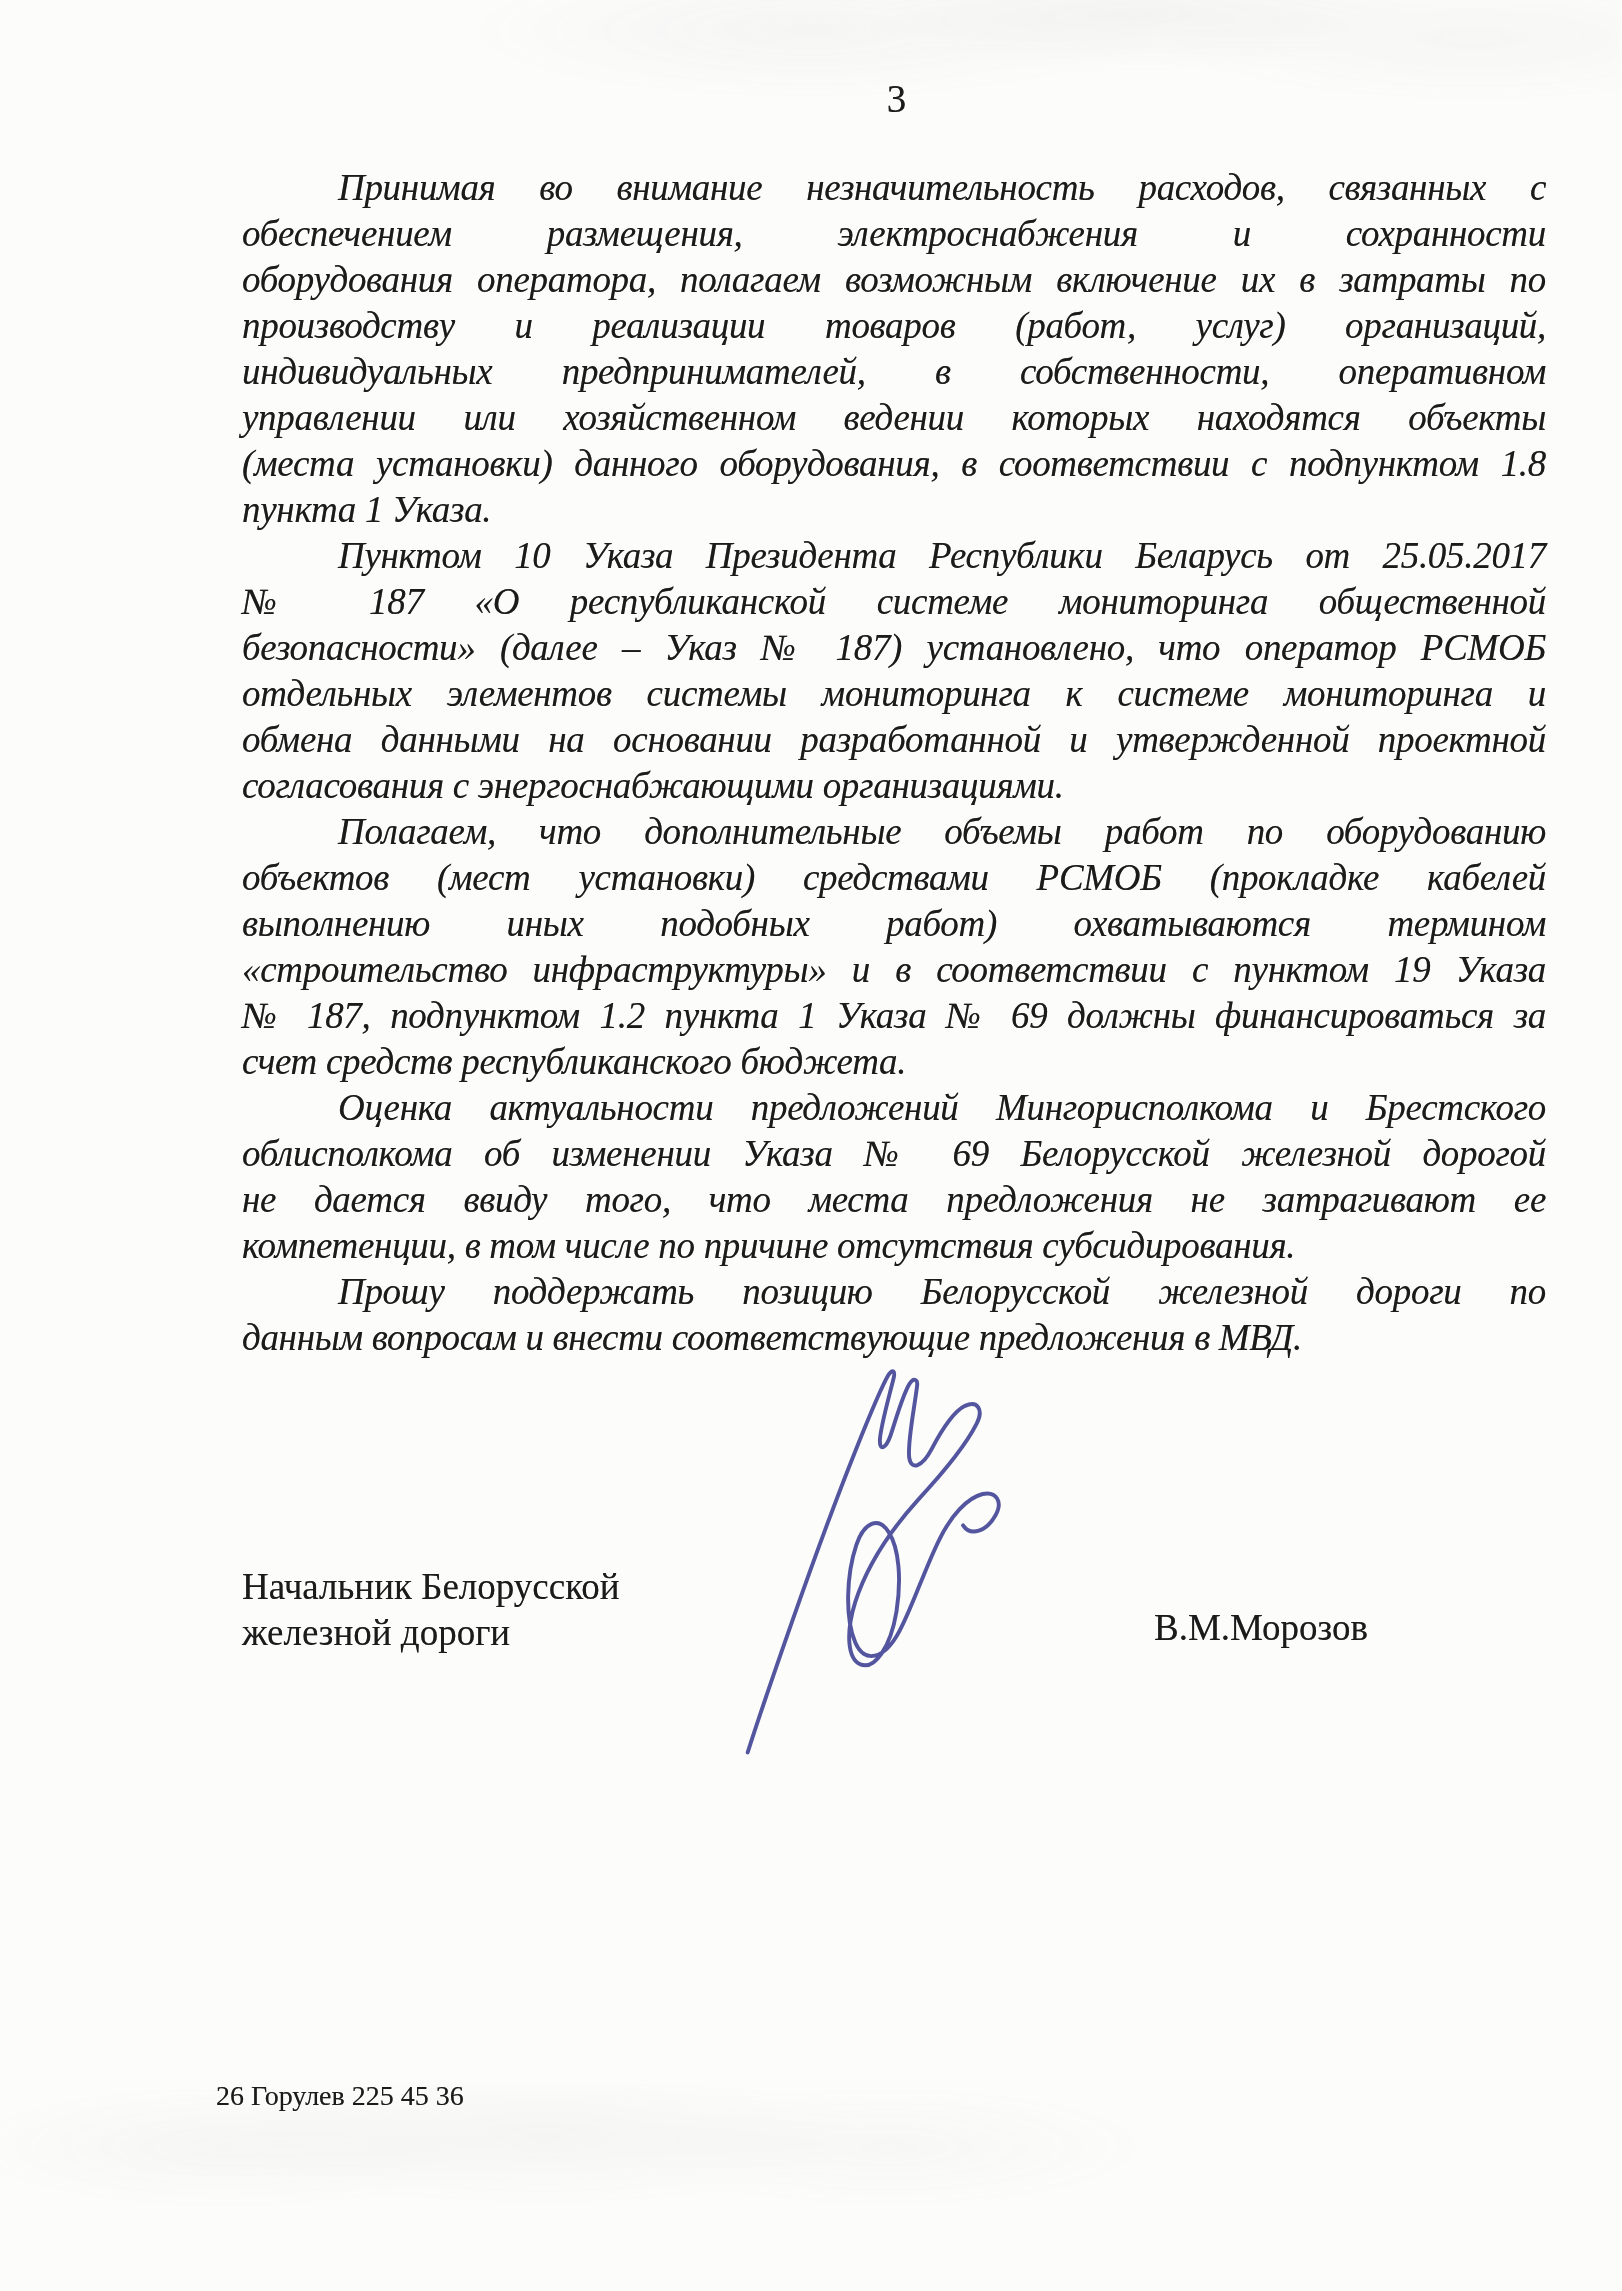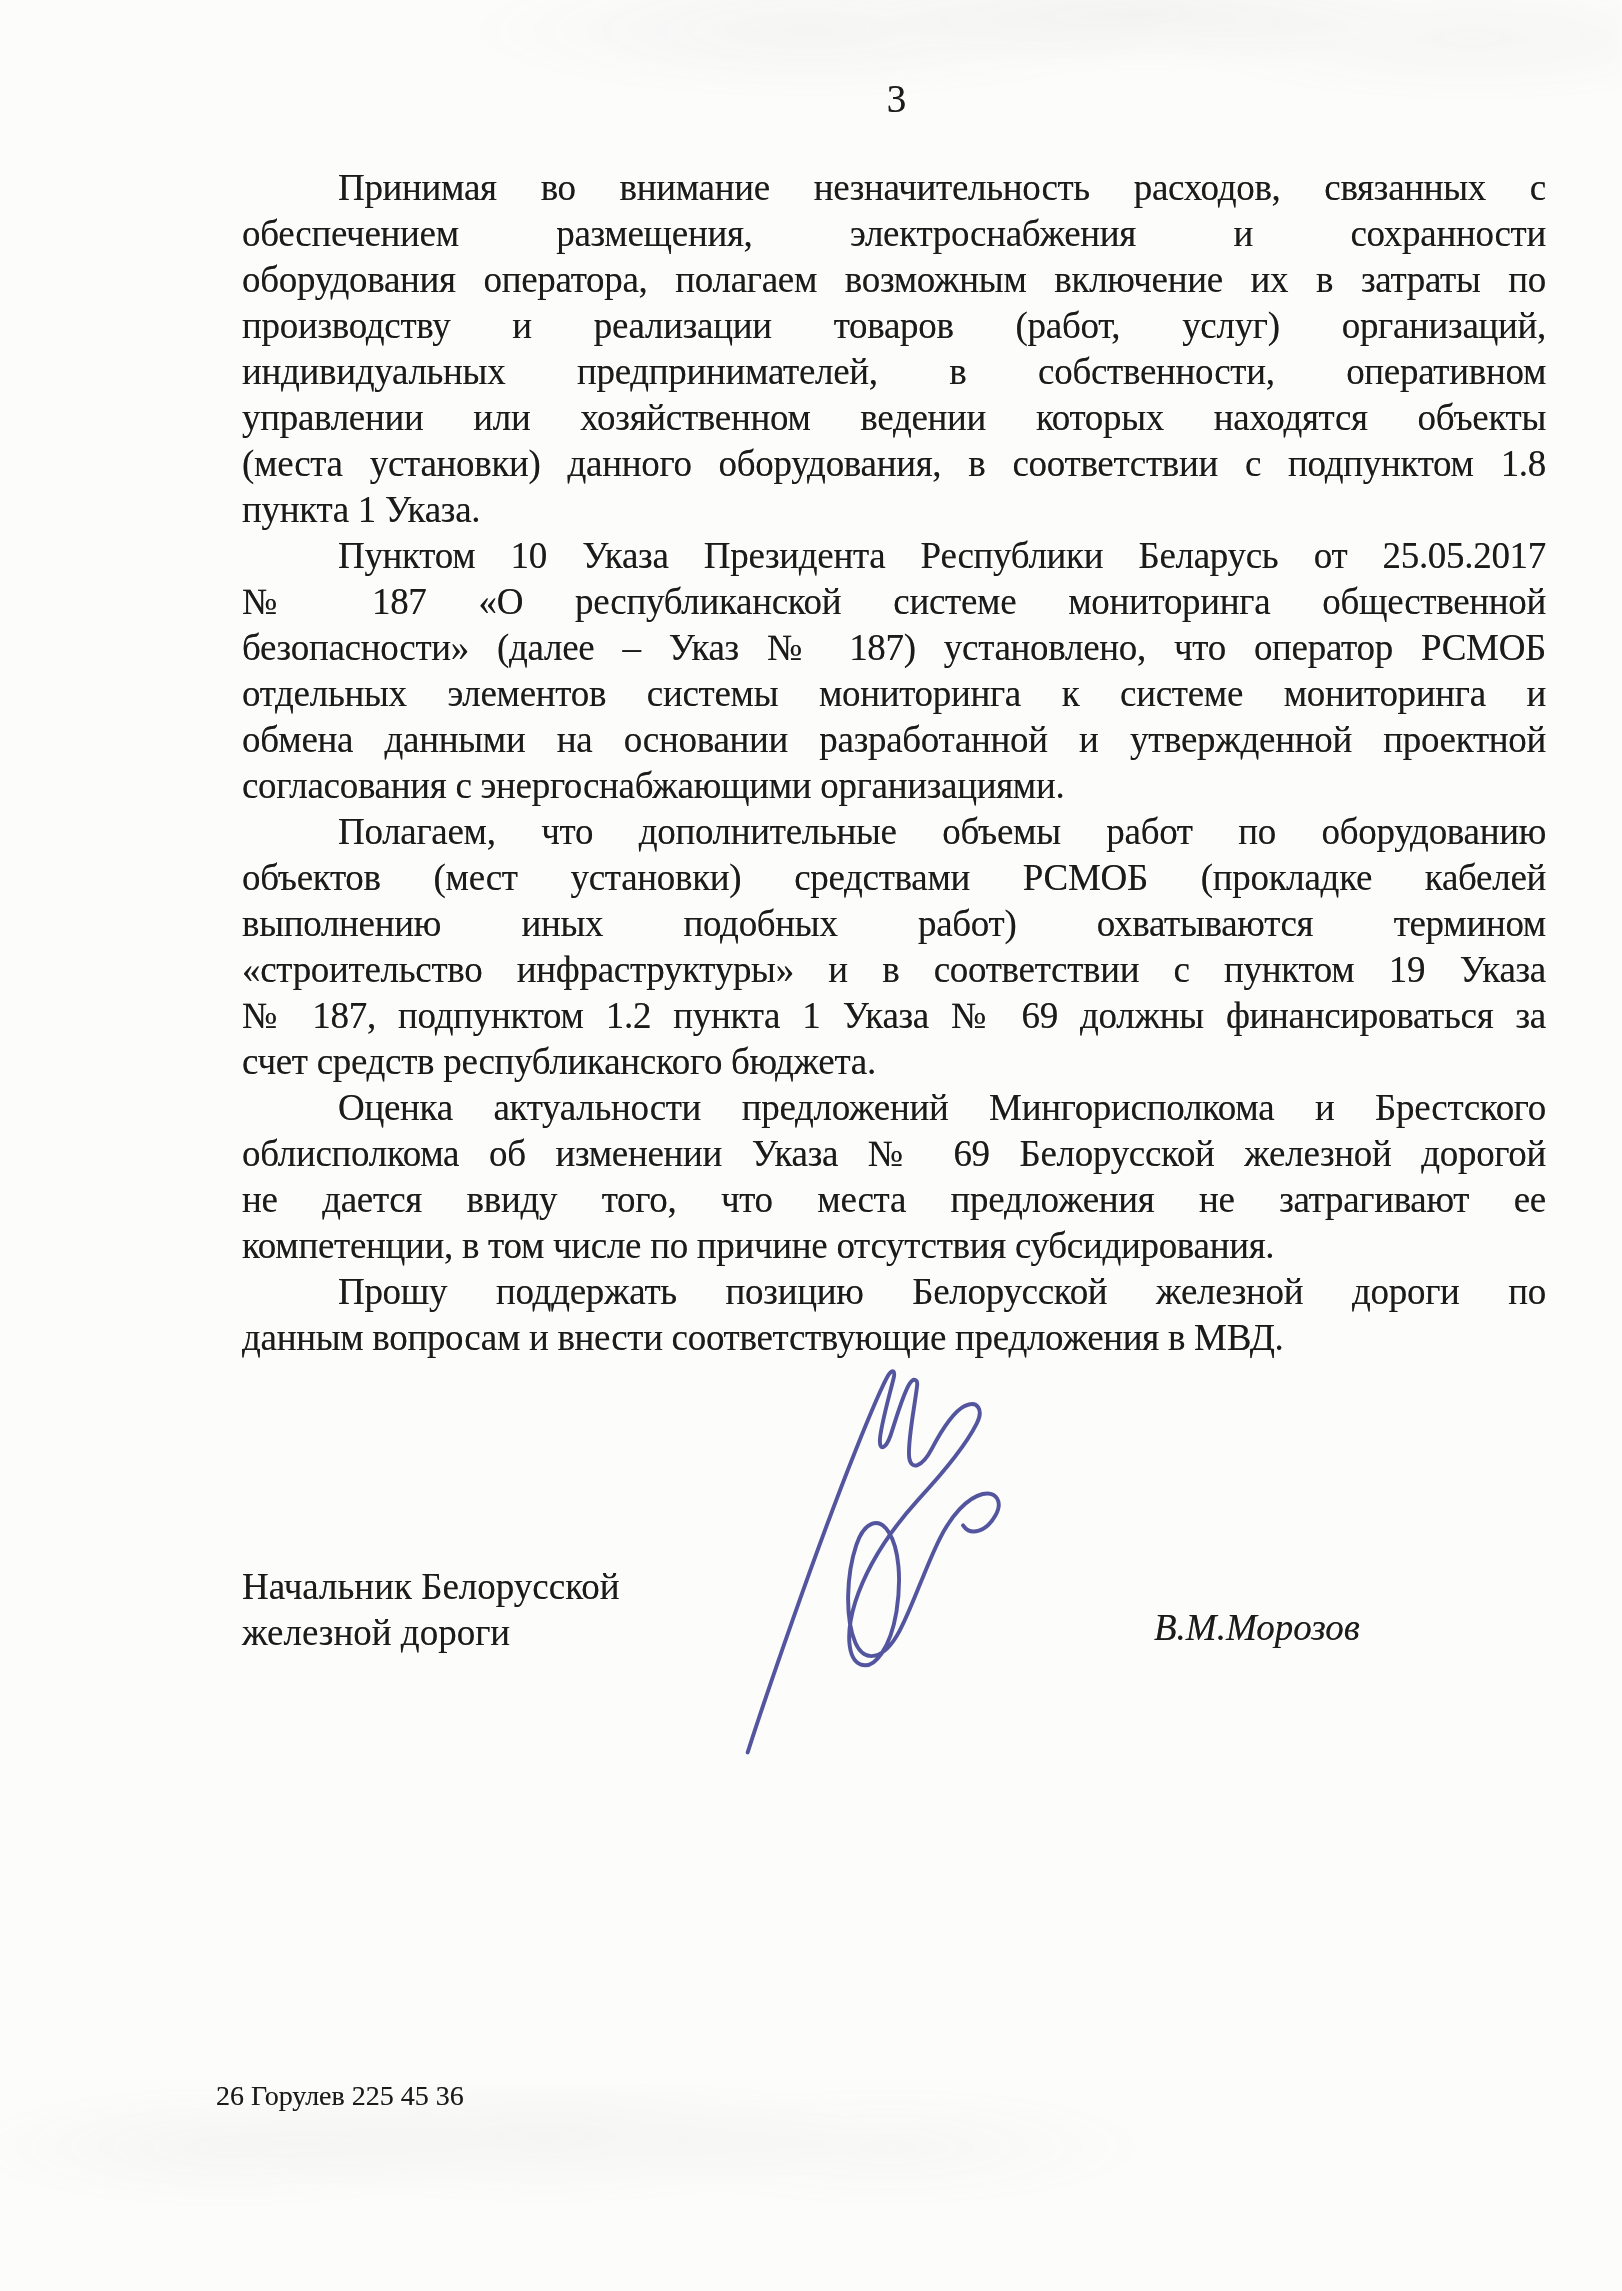--- a/index.html
+++ b/index.html
@@ -36,30 +36,30 @@
     font-size: 39px; text-align: center;
     text-shadow: 0 0 0.6px rgba(25,25,25,.55);
   }
   .body-text {
     position: absolute;
     left: 242px; top: 165px; width: 1304px;
     font-size: 37px; line-height: 46px;
     letter-spacing: -0.3px;
     text-shadow: 0 0 0.6px rgba(25,25,25,.55);
   }
-  .body-text .line { text-align: justify; text-align-last: justify; }
+  .body-text .line { text-align: justify; text-align-last: justify; font-style: italic; }
   .body-text .line.first { text-indent: 96px; }
   .body-text .line.last { text-align-last: left; }
   .sig-block {
     position: absolute;
     left: 242px; top: 1564px; width: 1304px; height: 118px;
     font-size: 37px; line-height: 46px;
     text-shadow: 0 0 0.6px rgba(25,25,25,.55);
   }
-  .sig-name { position: absolute; left: 912px; top: 41px; font-style: italic; }
+  .sig-name { position: absolute; left: 912px; top: 41px; }
   .signature-svg {
     position: absolute;
     left: 716px; top: 1353px;
     width: 314px; height: 421px;
     overflow: visible;
   }
   .footer {
     position: absolute;
     left: 216px; top: 2080px;
     font-size: 28px;

